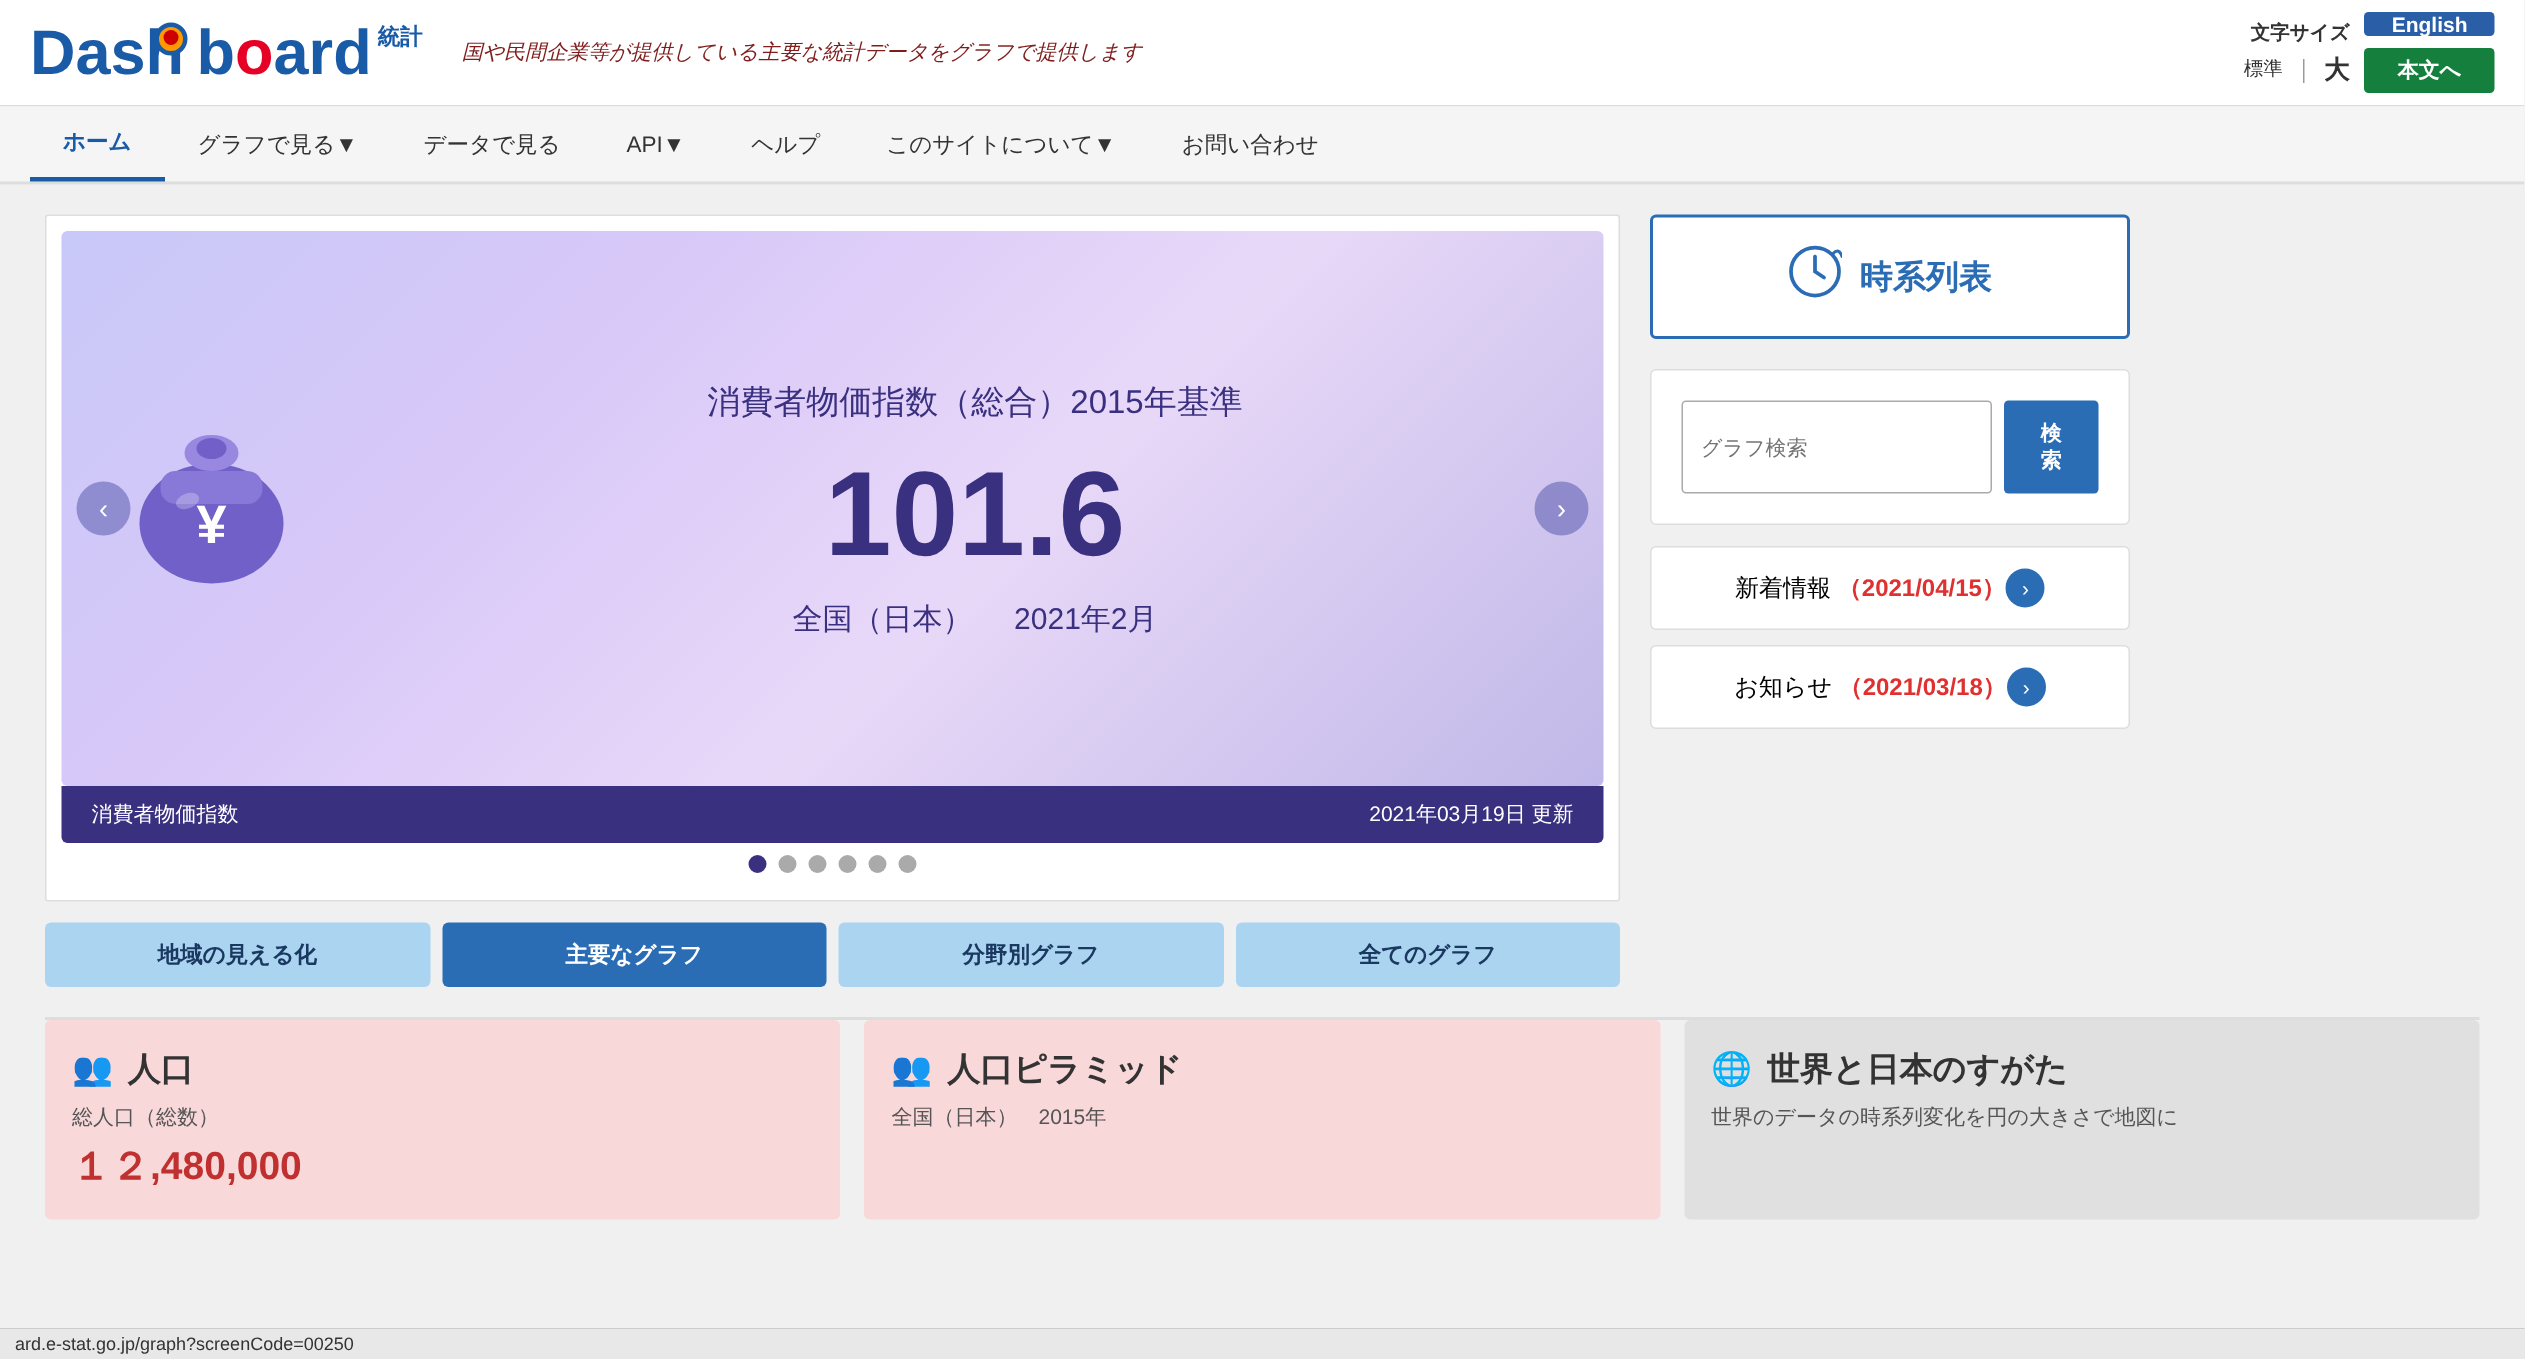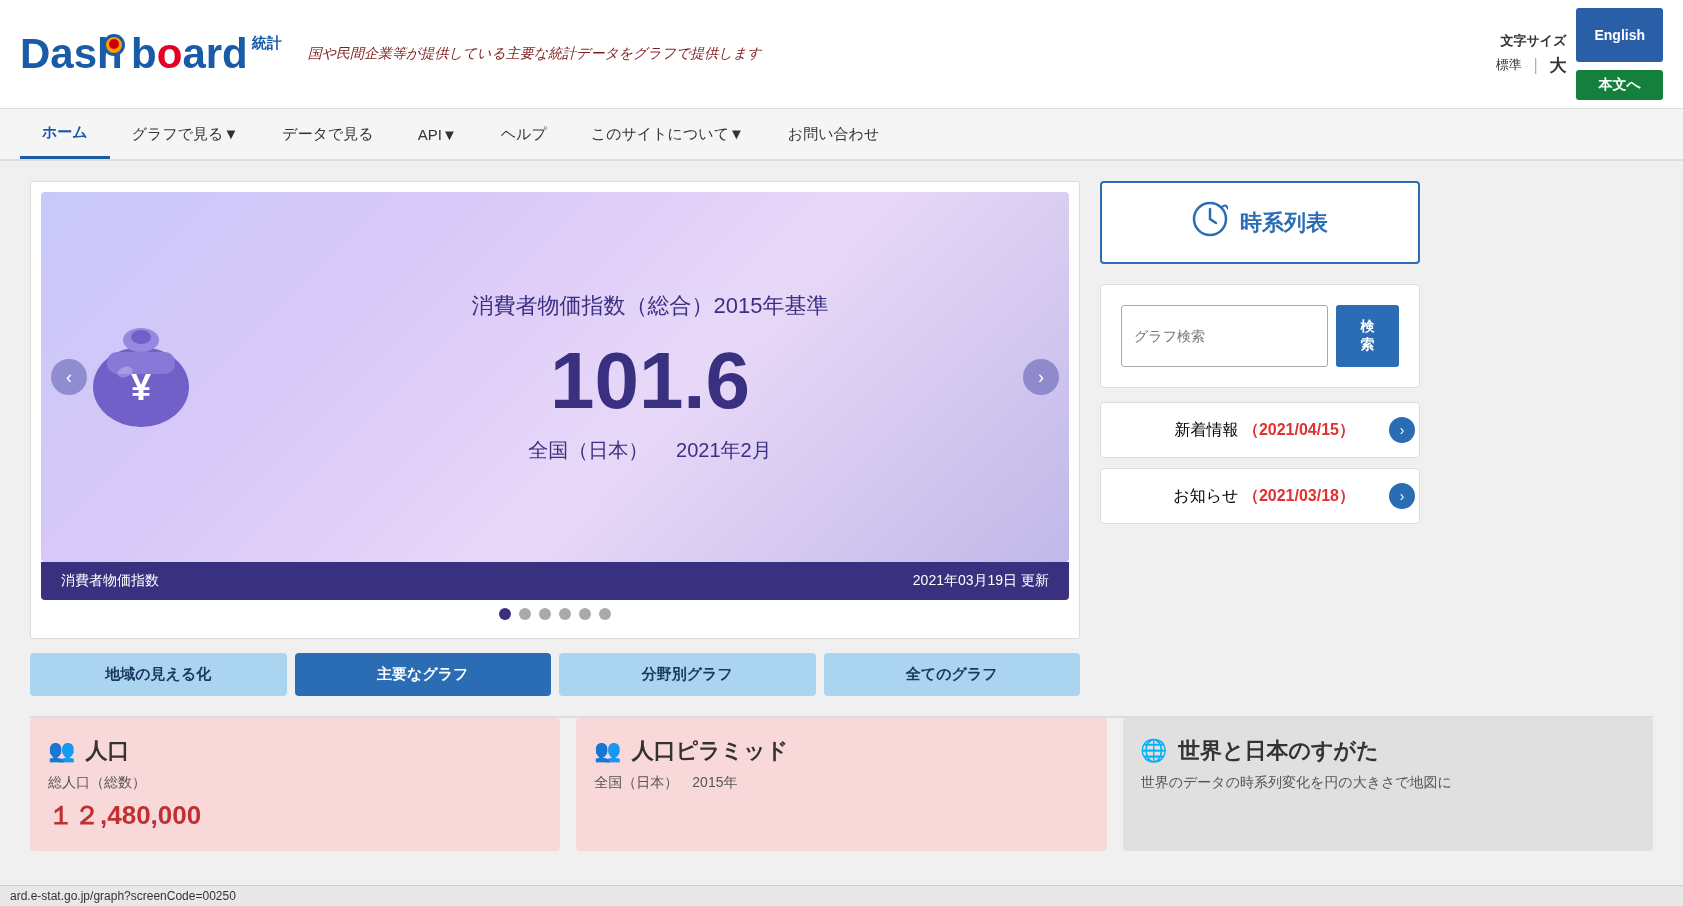--- a/index.html
+++ b/index.html
@@ -25,21 +25,21 @@
     }
     .header-right {
       display: flex;
       align-items: center;
       gap: 10px;
     }
     .btn-english {
       background: #2a5fa8;
       color: #fff;
       border: none;
-      padding: 19px 18px;
+      padding: 0 18px;
       font-size: 14px;
       font-weight: bold;
       cursor: pointer;
       border-radius: 3px;
     }
     .btn-honbun {
       background: #15803d;
       color: #fff;
       border: none;
       padding: 6px 18px;
@@ -258,24 +258,23 @@
       cursor: pointer;
       font-weight: bold;
     }
     .news-item {
       background: #fff;
       border: 1px solid #ddd;
       border-radius: 4px;
       padding: 14px 4px;
       display: flex;
       align-items: center;
-      justify-content: flex-end;
+      justify-content: center;
       margin-bottom: 10px;
       cursor: pointer;
-      gap: 34px;
     }
     .news-arrow {
       background: #2a6db5;
       color: #fff;
       width: 26px;
       height: 26px;
       border-radius: 50%;
       display: flex;
       align-items: center;
       justify-content: center;

